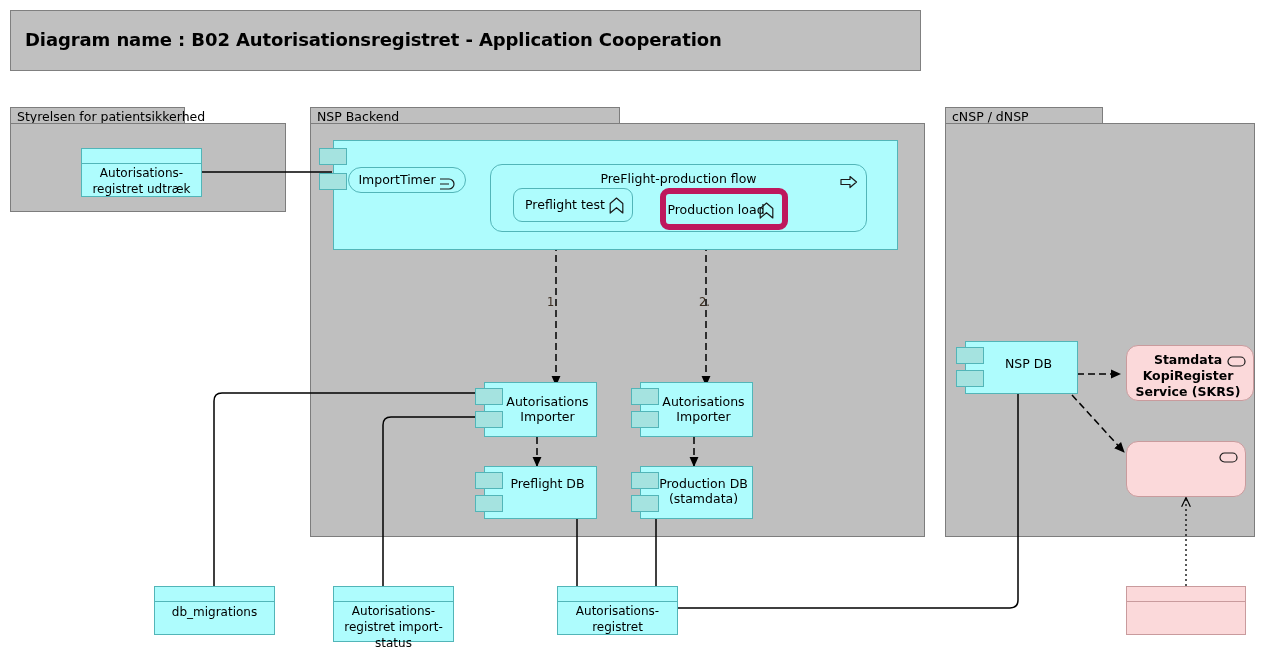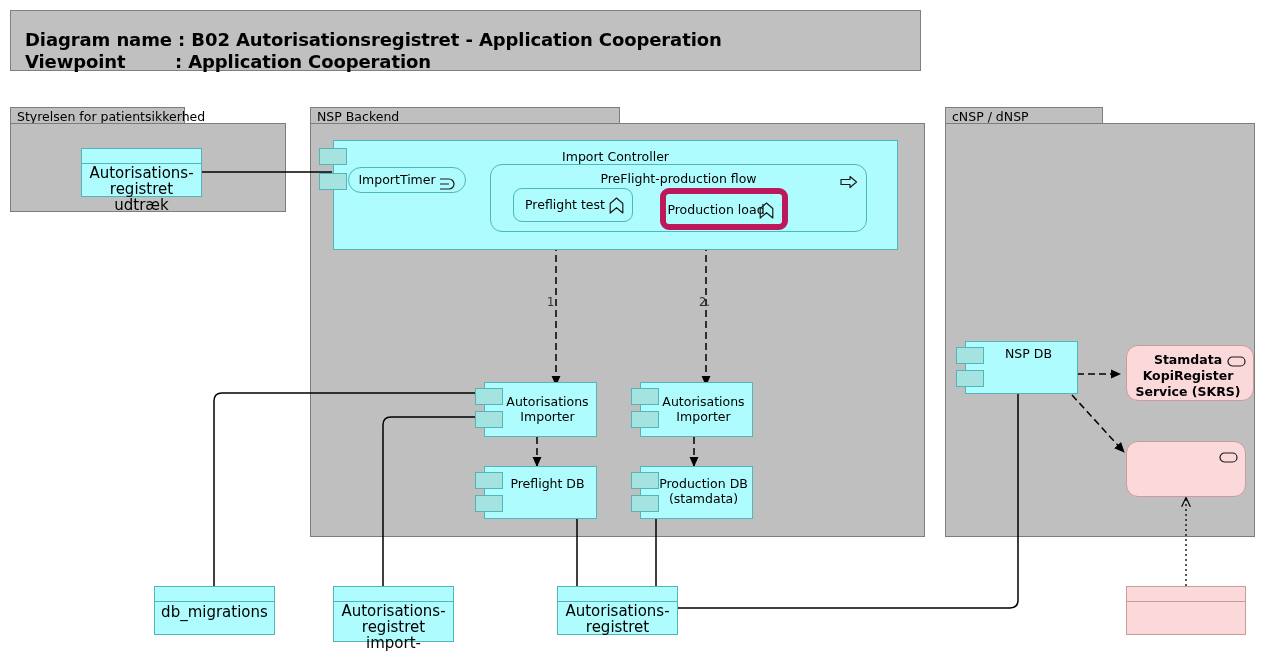--- a/index.html
+++ b/index.html
@@ -31,21 +31,21 @@
   .port{position:absolute;width:28px;height:17px;background:#a5e3e0;
         border:1px solid #52b5b8;box-sizing:border-box;}
   .component > .label{position:absolute;left:0;right:0;text-align:center;
         font-size:12.5px;color:#000;line-height:15px;}
 
   
   .dataobj{background:#aefcfd;border:1px solid #52b5b8;position:absolute;box-sizing:border-box;}
   .dataobj .band{position:absolute;left:0;right:0;top:0;height:15px;
         border-bottom:1px solid #52b5b8;box-sizing:border-box;}
   .dataobj .label{position:absolute;left:2px;right:2px;top:17px;text-align:center;
-        font-size:15px;line-height:16px;color:#000;}
+        font-size:12px;line-height:16px;color:#000;}
   .dataobj.pinkobj{background:#fbd9da;border-color:#c99b9d;}
   .dataobj.pinkobj .band{border-bottom-color:#c99b9d;}
 
   
   .rounded{border-radius:9px;}
   .rounded-lg{border-radius:12px;}
 
   .elem-label{position:absolute;left:0;right:0;text-align:center;font-size:12.5px;
      color:#000;line-height:16px;}
 
@@ -54,21 +54,20 @@
   
   #wires{position:absolute;left:0;top:0;width:1269px;height:651px;pointer-events:none;}
 
   .wirelabel{position:absolute;font-size:11.5px;color:#3a2d20;}
 </style>
 </head>
 <body>
 
 <div class="abs" id="title-box">
   <div class="line" id="title-line-1">Diagram name : B02 Autorisationsregistret - Application Cooperation</div>
-  <div class="line" id="title-line-2">Viewpoint        : Application Cooperation</div>
 </div>
 
 <div class="abs group-tab" style="left:10px;top:107px;width:175px;height:17px;">Styrelsen for patientsikkerhed</div>
 <div class="abs group-body" style="left:10px;top:123px;width:276px;height:89px;"></div>
 
 <div class="abs group-tab" style="left:310px;top:107px;width:310px;height:17px;">NSP Backend</div>
 <div class="abs group-body" style="left:310px;top:123px;width:615px;height:414px;"></div>
 
 <div class="abs group-tab" style="left:945px;top:107px;width:158px;height:17px;">cNSP / dNSP</div>
 <div class="abs group-body" style="left:945px;top:123px;width:310px;height:414px;"></div>
@@ -115,21 +114,20 @@
 
 <div class="dataobj" style="left:81px;top:148px;width:121px;height:49px;">
   <div class="band"></div>
   <div class="label" style="top:16px;white-space:pre-line;">Autorisations-
 registret udtræk</div>
 </div>
 
 <div class="abs component" style="left:333px;top:140px;width:565px;height:110px;">
   <div class="port" style="left:-15px;top:7px;"></div>
   <div class="port" style="left:-15px;top:32px;"></div>
-  <div class="label" style="top:8px;">Import Controller</div>
 </div>
 
 <div class="abs cyan rounded-lg" style="left:348px;top:167px;width:118px;height:26px;border-radius:13px;background:transparent;border-color:#52b5b8;">
   <div class="elem-label" style="top:4px;padding-right:20px;">ImportTimer</div>
   <span class="icon" style="right:9px;top:7px;">
     <svg width="17" height="12" viewBox="0 0 17 12">
       <path d="M1,1 L10,1 A5,5 0 0 1 10,11 L1,11 M1,6 L10,6" fill="none" stroke="#1a1a1a" stroke-width="1.2"></path>
     </svg>
   </span>
 </div>
@@ -184,21 +182,21 @@
 <div class="abs component" style="left:640px;top:466px;width:113px;height:53px;">
   <div class="port" style="left:-10px;top:5px;"></div>
   <div class="port" style="left:-10px;top:28px;"></div>
   <div class="label" style="top:9px;left:14px;white-space:pre-line;">Production DB
 (stamdata)</div>
 </div>
 
 <div class="abs component" style="left:965px;top:341px;width:113px;height:53px;">
   <div class="port" style="left:-10px;top:5px;"></div>
   <div class="port" style="left:-10px;top:28px;"></div>
-  <div class="label" style="top:4px;left:14px;">NSP DB</div>
+  <div class="label" style="top:14px;left:14px;">NSP DB</div>
 </div>
 
 <div class="abs pink rounded-lg" style="left:1126px;top:345px;width:128px;height:56px;font-weight:bold;">
   <div class="elem-label" style="top:6px;white-space:pre-line;padding-right:4px;">Stamdata
 KopiRegister
 Service (SKRS)</div>
   <span class="icon" style="right:7px;top:6px;">
     <svg width="19" height="11" viewBox="0 0 19 11">
       <rect x="1" y="1" width="17" height="9" rx="4.5" ry="4.5" fill="none" stroke="#1a1a1a" stroke-width="1.2"></rect>
     </svg>

